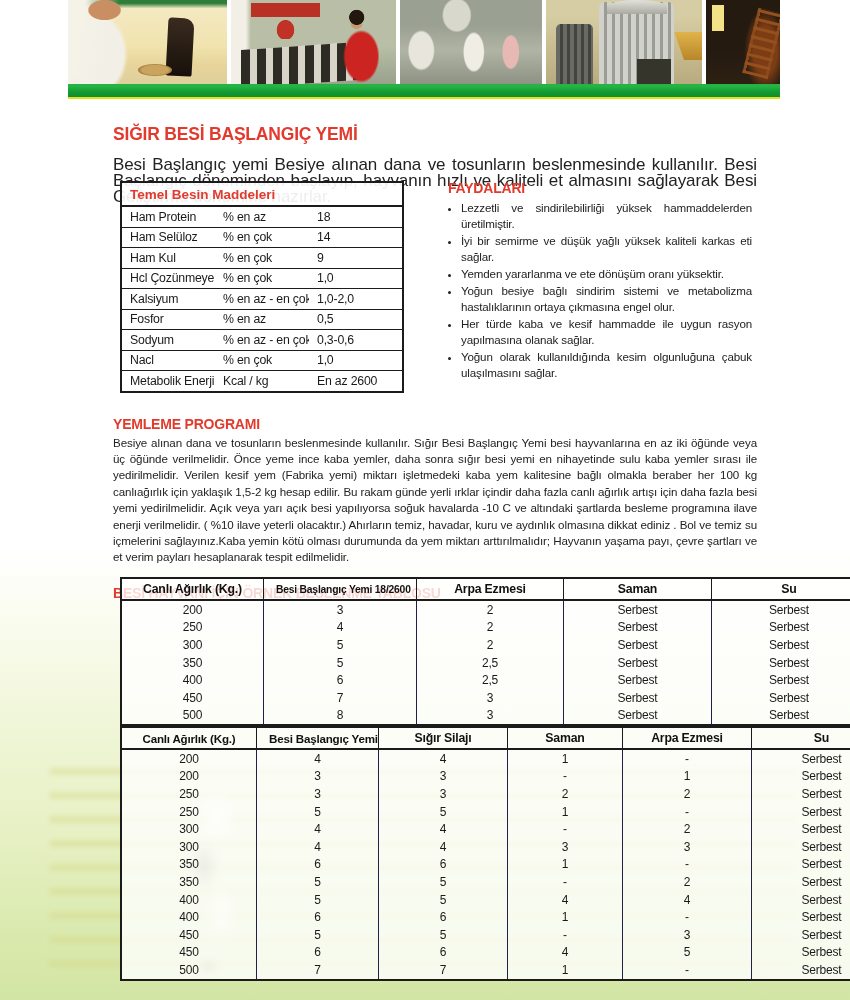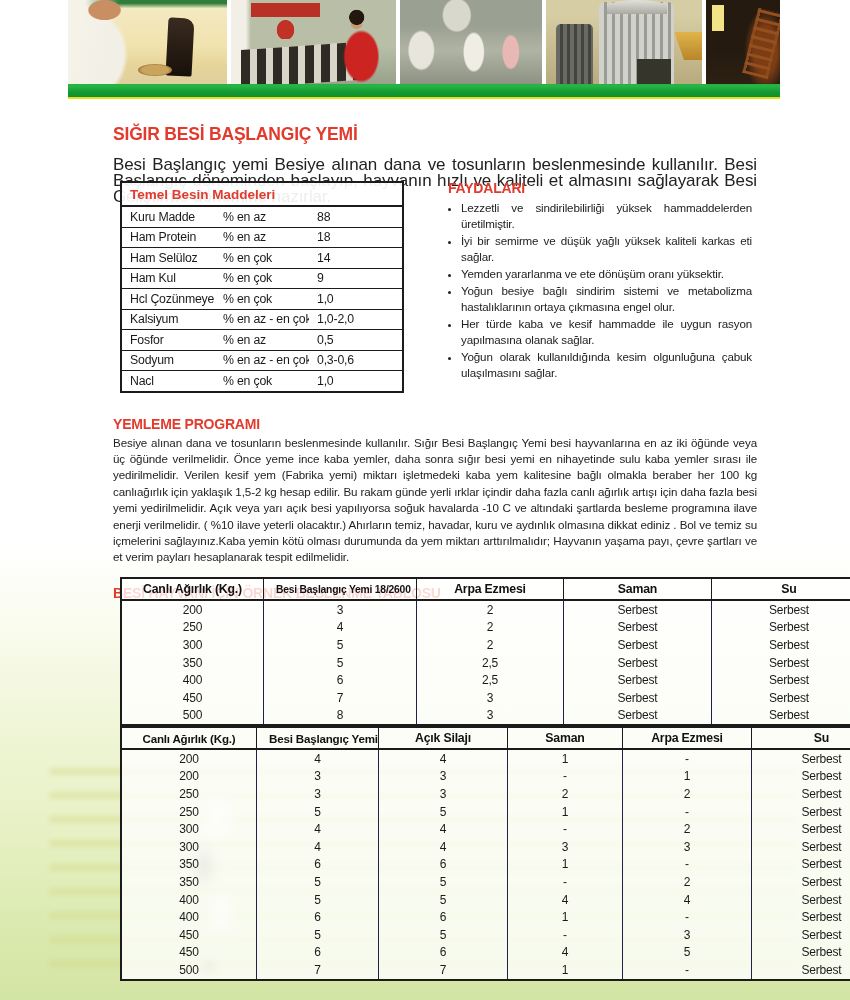--- a/index.html
+++ b/index.html
@@ -272,25 +272,20 @@
   <p class="intro">Besi Başlangıç yemi Besiye alınan dana ve tosunların beslenmesinde kullanılır. Besi Başlangıç döneminden başlayıp, hayvanın hızlı ve kaliteli et almasını sağlayarak Besi Geliştirme dönemine hazırlar.</p>
 
   <table class="nutrition">
     <thead>
       <tr>
         <th class="n-title" colspan="3">Temel Besin Maddeleri</th>
       </tr>
     </thead>
     <tbody>
         <tr>
-          <td>Kuru Madde</td>
-          <td>% en az</td>
-          <td>88</td>
-        </tr>
-        <tr>
           <td>Ham Protein</td>
           <td>% en az</td>
           <td>18</td>
         </tr>
         <tr>
           <td>Ham Selüloz</td>
           <td>% en çok</td>
           <td>14</td>
         </tr>
         <tr>
@@ -315,20 +310,25 @@
         </tr>
         <tr>
           <td>Sodyum</td>
           <td>% en az - en çok</td>
           <td>0,3-0,6</td>
         </tr>
         <tr>
           <td>Nacl</td>
           <td>% en çok</td>
           <td>1,0</td>
+        </tr>
+        <tr>
+          <td>Metabolik Enerji</td>
+          <td>Kcal / kg</td>
+          <td>En az 2600</td>
         </tr>
       </tbody>
   </table>
 
   <div class="benefits">
     <h2>FAYDALARI</h2>
     <ul>
         <li>Lezzetli ve sindirilebilirliği yüksek hammaddelerden üretilmiştir.</li>
         <li>İyi bir semirme ve düşük yağlı yüksek kaliteli karkas eti sağlar.</li>
         <li>Yemden yararlanma ve ete dönüşüm oranı yüksektir.</li>
@@ -404,21 +404,21 @@
           <td>Serbest</td>
         </tr>
       </tbody>
   </table>
 
   <table class="feed t2">
     <thead>
       <tr>
           <th>Canlı Ağırlık (Kg.)</th>
           <th>Besi Başlangıç Yemi</th>
-          <th>Açık Silajı</th>
+          <th>Sığır Silajı</th>
           <th>Saman</th>
           <th>Arpa Ezmesi</th>
           <th>Su</th>
         </tr>
     </thead>
     <tbody>
         <tr>
           <td>200</td>
           <td>4</td>
           <td>4</td>

